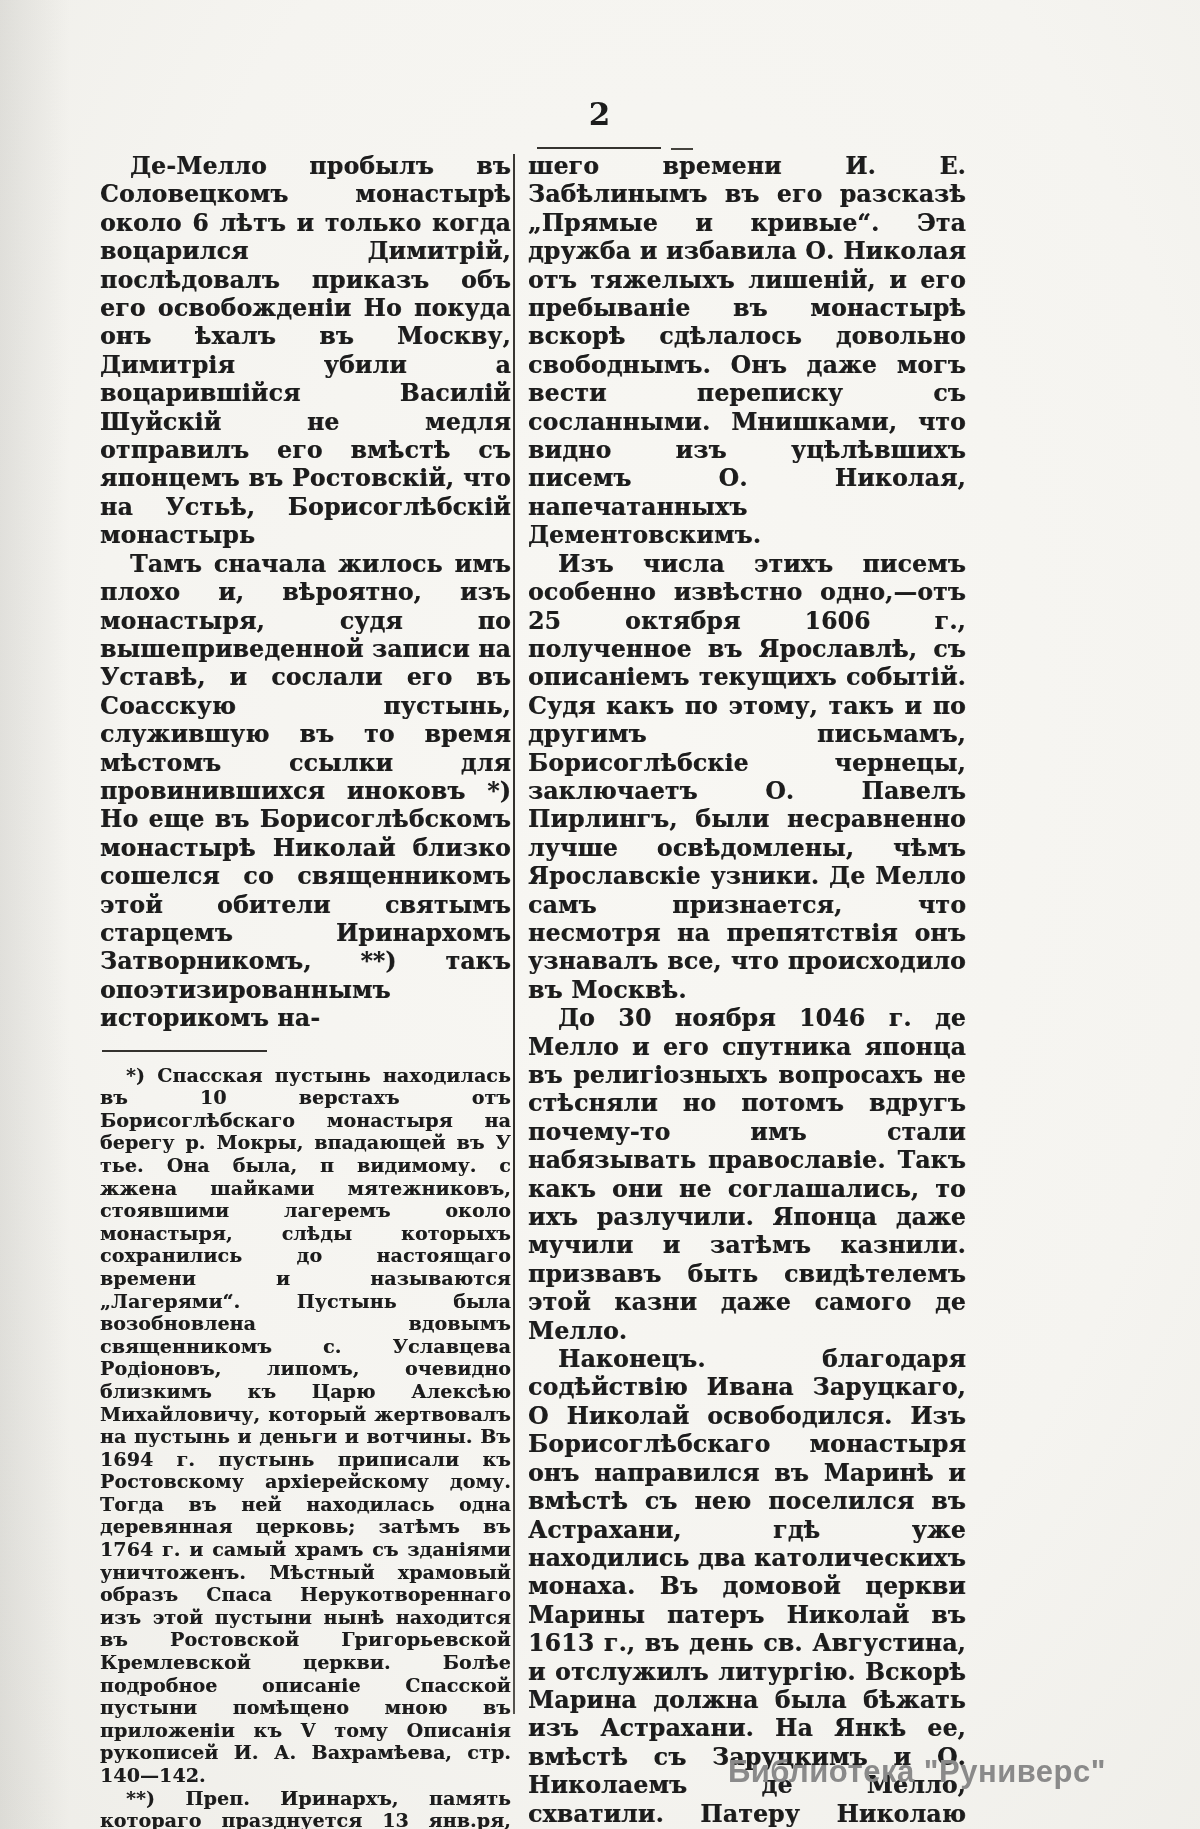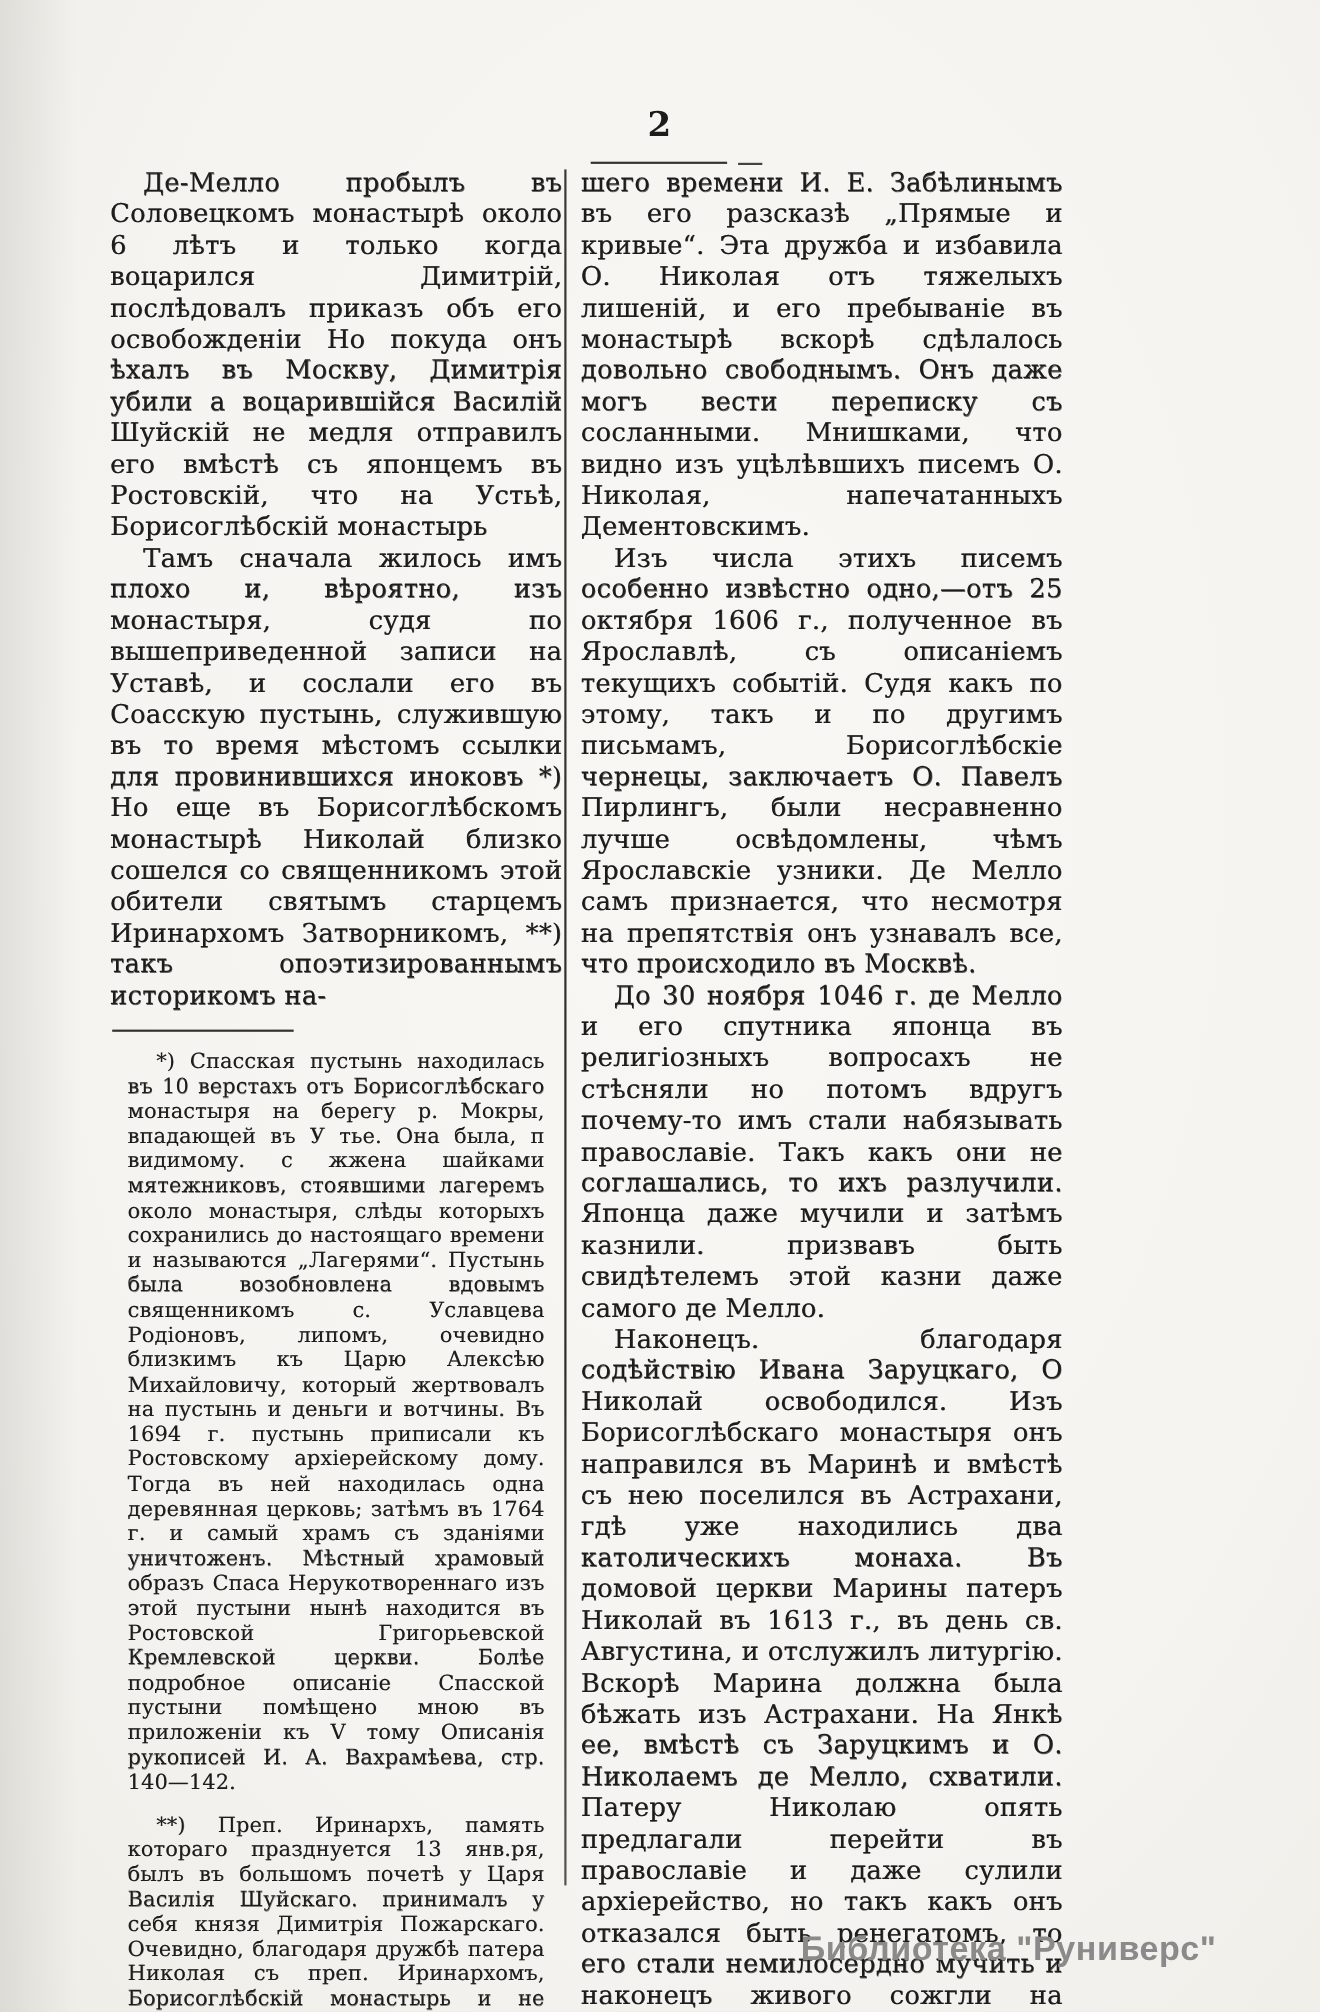--- a/index.html
+++ b/index.html
@@ -66,34 +66,35 @@
   .right-col { left: 528px; width: 438px; }
 
   .para {
     margin: 0;
     font-size: 23.5px;
     line-height: 28.4px;
     text-align: justify;
     text-indent: 30px;
     letter-spacing: 0.2px;
     text-shadow: 0.5px 0.2px 0 rgba(20,20,20,0.65);
+    font-weight: bold;
   }
   .para.noindent { text-indent: 0; }
 
   .footnote-sep {
     width: 165px;
     height: 2px;
     background: #34322e;
     margin: 17px 0 12px 2px;
   }
   .footnote {
-    margin: 16px;
+    margin: 0;
     font-size: 19px;
     line-height: 22.6px;
-    font-weight: normal;
+    font-weight: bold;
     text-align: justify;
     text-indent: 26px;
     letter-spacing: 0.1px;
     text-shadow: 0.3px 0.2px 0 rgba(20,20,20,0.5);
   }
   .watermark {
     position: absolute;
     top: 1754px;
     right: 94px;
     font-family: "Liberation Sans", sans-serif;

